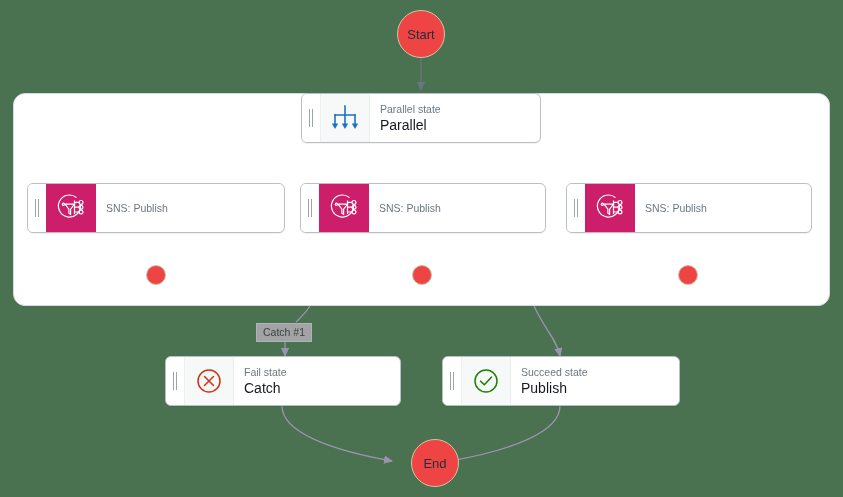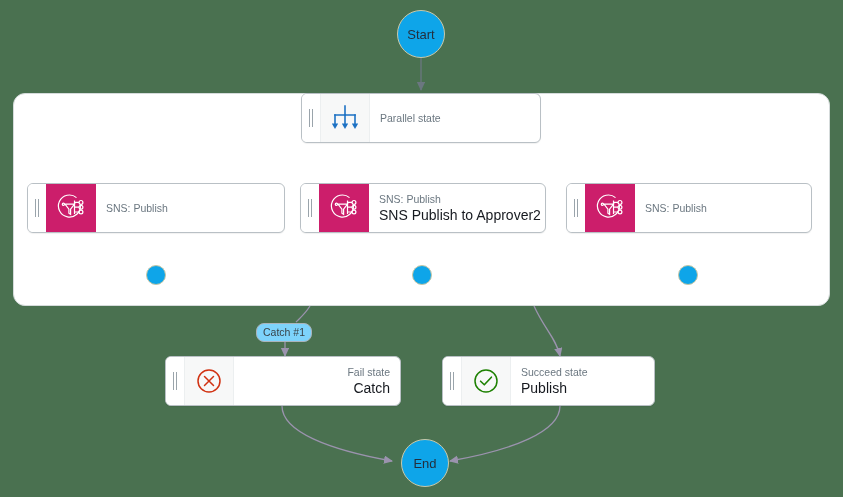--- a/index.html
+++ b/index.html
@@ -10,21 +10,21 @@
     overflow:hidden;
     position:relative;
   }
   #canvas{position:absolute;inset:0;width:843px;height:497px;}
   #edges{position:absolute;left:0;top:0;width:843px;height:497px;pointer-events:none;}
 
   
   .terminal{
     position:absolute;
     border-radius:50%;
-    background:#0ea5e9;
+    background:#ef4444;
     border:1px solid #c9c9a8;
     display:flex;align-items:center;justify-content:center;
     font-size:13px;color:#232f3e;
     box-sizing:border-box;
     z-index:4;
   }
   .terminal.big{width:48px;height:48px;}
   .terminal.dot{width:20px;height:20px;border-color:#c6c6a4;}
 
   
@@ -82,23 +82,23 @@
   .title{
     font-size:14px;
     color:#16191f;
     line-height:18px;
     white-space:nowrap;
   }
 
   
   .catch-badge{
     position:absolute;
-    background:#7dd3fc;
+    background:#a3a3a3;
     border:1px solid #aab4bb;
-    border-radius:8px;
+    border-radius:0;
     font-size:10.5px;
     color:#394349;
     padding:2px 6px;
     line-height:13px;
     z-index:4;
     white-space:nowrap;
   }
 </style>
 </head>
 <body>
@@ -158,20 +158,21 @@
         </g>
         <g fill="#1d72c4">
           <path d="M4,24 L0.8,18.5 L7.2,18.5 z"></path>
           <path d="M14,24 L10.8,18.5 L17.2,18.5 z"></path>
           <path d="M24,24 L20.8,18.5 L27.2,18.5 z"></path>
         </g>
       </svg>
     </div>
     <div class="labels">
       <div class="sub">Parallel state</div>
+      <div class="title">Parallel</div>
     </div>
   </div>
 
   <div class="node" style="left:27px;top:183px;width:258px;">
     <div class="grip">
         <i></i>
         <i></i>
       </div>
     <div class="iconcell sns">
       <svg width="30" height="30" viewBox="0 0 30 30" xmlns="http://www.w3.org/2000/svg">
@@ -210,21 +211,20 @@
           <path d="M18.5,19.0 L23.0,19.0"></path>
           <circle cx="25.0" cy="9.4" r="1.9"></circle>
           <circle cx="25.0" cy="14.2" r="1.9"></circle>
           <circle cx="25.0" cy="19.0" r="1.9"></circle>
           <circle cx="7.4" cy="11.2" r="1.1"></circle>
         </g>
       </svg>
     </div>
     <div class="labels">
       <div class="sub">SNS: Publish</div>
-      <div class="title">SNS Publish to Approver2</div>
     </div>
   </div>
 
   <div class="node" style="left:566px;top:183px;width:246px;">
     <div class="grip">
         <i></i>
         <i></i>
       </div>
     <div class="iconcell sns">
       <svg width="30" height="30" viewBox="0 0 30 30" xmlns="http://www.w3.org/2000/svg">
@@ -246,51 +246,51 @@
       <div class="sub">SNS: Publish</div>
     </div>
   </div>
 
   <div class="terminal dot" style="left:146px;top:265px;"></div>
   <div class="terminal dot" style="left:412px;top:265px;"></div>
   <div class="terminal dot" style="left:678px;top:265px;"></div>
 
   <div class="catch-badge" style="left:256px;top:323px;">Catch #1</div>
 
-  <div class="node" style="left:165px;top:356px;width:236px;text-align:right;">
+  <div class="node" style="left:165px;top:356px;width:236px;">
     <div class="grip">
         <i></i>
         <i></i>
       </div>
     <div class="iconcell">
       <svg width="28" height="28" viewBox="0 0 28 28" xmlns="http://www.w3.org/2000/svg">
         <circle cx="14" cy="14" r="11" stroke="#d13212" stroke-width="1.5" fill="none"></circle>
         <path d="M9.5,9.5 L18.5,18.5 M18.5,9.5 L9.5,18.5" stroke="#d13212" stroke-width="1.5" fill="none" stroke-linecap="round"></path>
       </svg>
     </div>
     <div class="labels">
       <div class="sub">Fail state</div>
       <div class="title">Catch</div>
     </div>
   </div>
 
-  <div class="node" style="left:442px;top:356px;width:213px;">
+  <div class="node" style="left:442px;top:356px;width:238px;">
     <div class="grip">
         <i></i>
         <i></i>
       </div>
     <div class="iconcell">
       <svg width="28" height="28" viewBox="0 0 28 28" xmlns="http://www.w3.org/2000/svg">
         <circle cx="14" cy="14" r="11" stroke="#1d8102" stroke-width="1.5" fill="none"></circle>
         <path d="M8.6,14.2 L12.3,17.8 L19.4,10.2" stroke="#1d8102" stroke-width="1.6" fill="none" stroke-linecap="round" stroke-linejoin="round"></path>
       </svg>
     </div>
     <div class="labels">
       <div class="sub">Succeed state</div>
       <div class="title">Publish</div>
     </div>
   </div>
 
-  <div class="terminal big" style="left:401px;top:439px;">
+  <div class="terminal big" style="left:411px;top:439px;">
     <span>End</span>
   </div>
 
 </div>
 
 </body></html>

